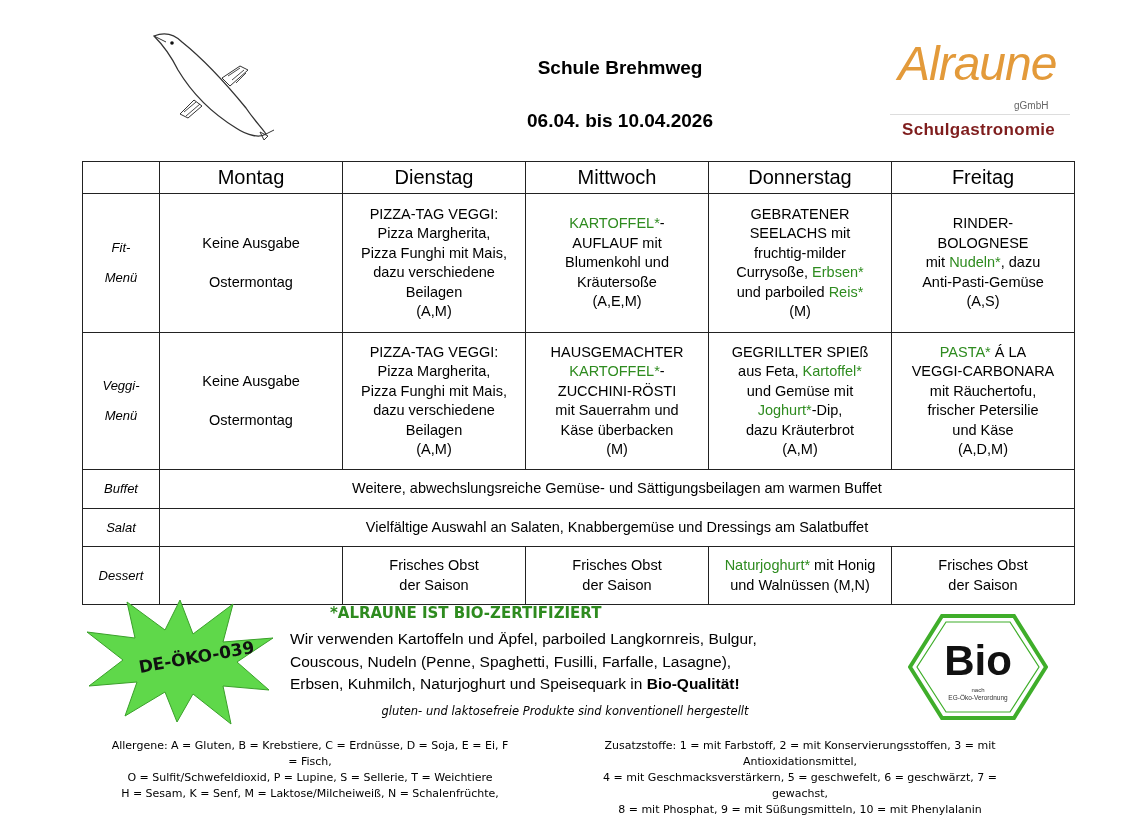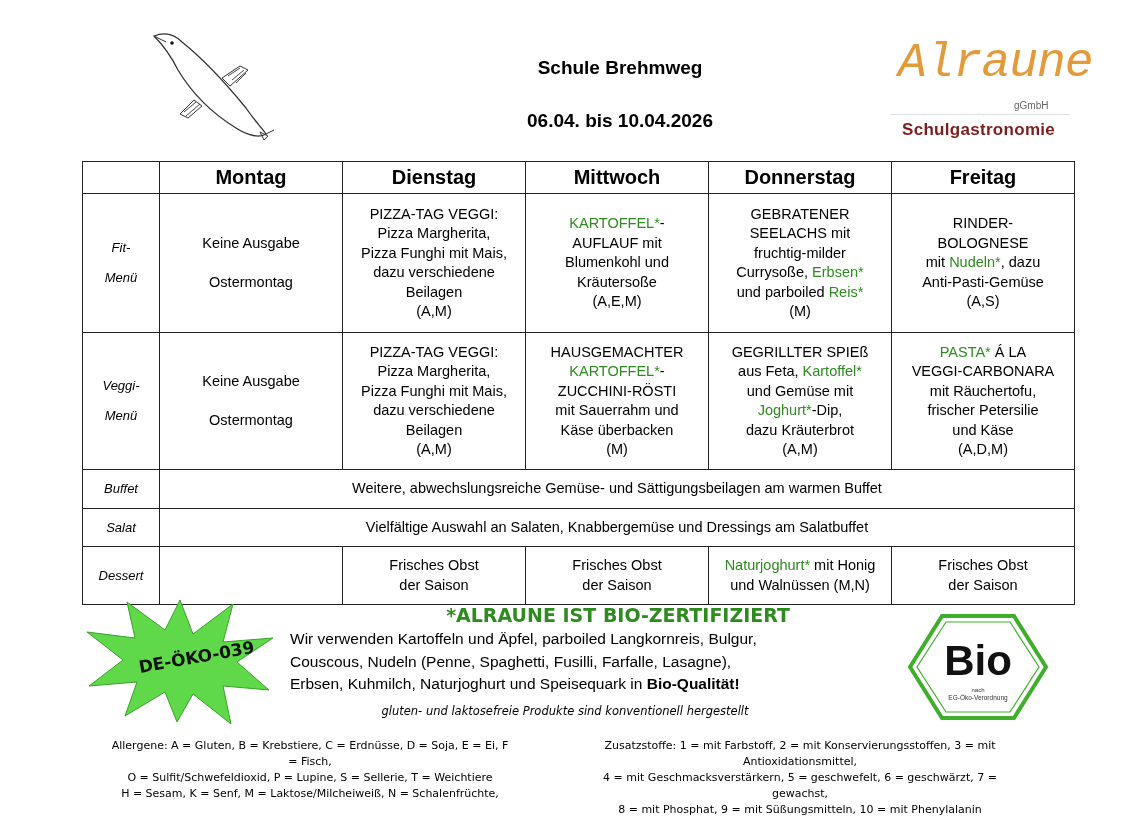--- a/index.html
+++ b/index.html
@@ -6,41 +6,41 @@
   html, body { width: 1142px; height: 816px; background: #ffffff; overflow: hidden; }
   body { position: relative; font-family: "Liberation Sans", sans-serif; color: #000; }
 
   .bird { position: absolute; left: 150px; top: 28px; width: 130px; height: 122px; }
 
   .title { position: absolute; left: 420px; width: 400px; text-align: center; font-weight: bold; font-size: 19px; }
   .title.school { top: 47px; margin-top: 10px; }
   .title.dates { top: 110px; }
 
   .logo { position: absolute; left: 890px; top: 30px; width: 180px; height: 112px; }
-  .logo .word { position: absolute; left: 8px; top: 6px; font-family: Liberation Mono, monospace; font-style: italic; font-size: 48px; color: #e39a3a; letter-spacing: -1px; }
+  .logo .word { position: absolute; left: 8px; top: 6px; font-family: Liberation Sans, sans-serif; font-style: italic; font-size: 48px; color: #e39a3a; letter-spacing: -1px; }
   .logo .gmbh { position: absolute; left: 124px; top: 70px; font-size: 10px; color: #666; }
   .logo .schul { position: absolute; left: 12px; top: 90px; font-size: 17px; font-weight: bold; color: #7f1d1d; letter-spacing: 0.3px; }
   .logo .stripe { position: absolute; left: 0; top: 84px; width: 180px; height: 1px; background: #ddd; }
 
   table.menu { position: absolute; left: 82px; top: 161px; width: 992px; border-collapse: collapse; table-layout: fixed; }
   table.menu td, table.menu th { border: 1.5px solid #222; text-align: center; vertical-align: middle; font-size: 14.5px; line-height: 19.5px; }
-  table.menu th { font-size: 20px; font-weight: bold; height: 32px; }
+  table.menu th { font-size: 20px; font-weight: normal; height: 32px; }
   table.menu td.label { font-size: 13px; line-height: 30px; font-style: italic; }
   .green { color: #2e8b1f; }
   .row-fit td { height: 139px; }
   .row-veggi td { height: 137px; }
   .row-buffet td { height: 39px; }
   .row-salat td { height: 38px; }
   .row-dessert td { height: 58px; }
   .sm { font-size: 13px; line-height: 18px; margin-top: 24px; }
 
   .star { position: absolute; left: 85px; top: 598px; width: 190px; height: 128px; }
   .star-label { position: absolute; left: 138px; top: 647px; font-weight: bold; font-size: 17px; color: #111; transform: rotate(-10deg); font-family: "DejaVu Sans", sans-serif; }
 
-  .bio-heading { position: absolute; left: 330px; top: 604px; width: 460px; text-align: right; color: #2e8b1f; font-weight: bold; font-size: 19px; font-family: "DejaVu Sans", sans-serif; }
+  .bio-heading { position: absolute; left: 330px; top: 604px; width: 460px; text-align: left; color: #2e8b1f; font-weight: bold; font-size: 15px; font-family: "DejaVu Sans", sans-serif; }
   .bio-text { position: absolute; left: 290px; top: 628px; width: 570px; font-size: 15.5px; line-height: 22.5px; font-family: Liberation Sans, sans-serif; }
   .bio-text b { font-weight: bold; }
   .bio-note { position: absolute; left: 340px; top: 704px; width: 450px; text-align: center; font-size: 11.5px; font-style: italic; font-family: "DejaVu Sans", sans-serif; }
 
   .bio-logo { position: absolute; left: 908px; top: 613px; width: 140px; height: 108px; }
 
   .allergens { position: absolute; left: 110px; top: 738px; width: 400px; text-align: center; font-size: 11px; line-height: 16px; font-family: "DejaVu Sans", sans-serif; }
   .additives { position: absolute; left: 575px; top: 738px; width: 450px; text-align: center; font-size: 11px; line-height: 16px; font-family: "DejaVu Sans", sans-serif; }
 </style>
 </head>

